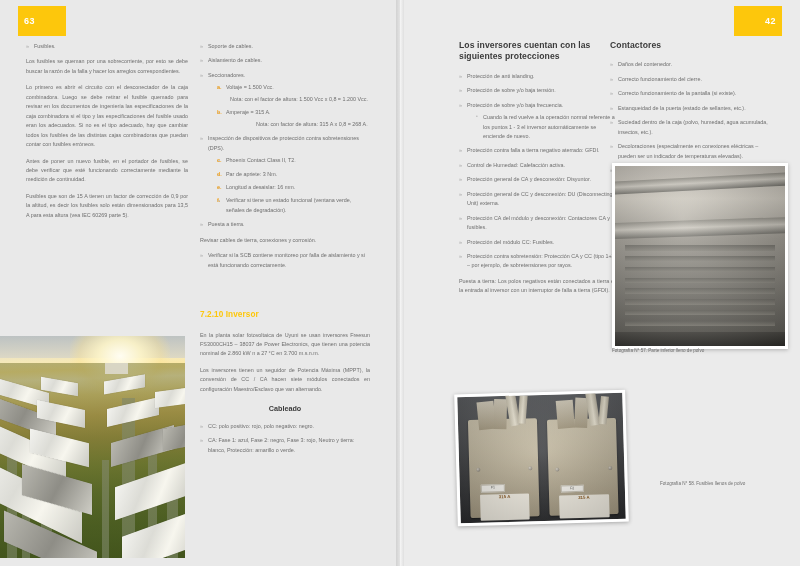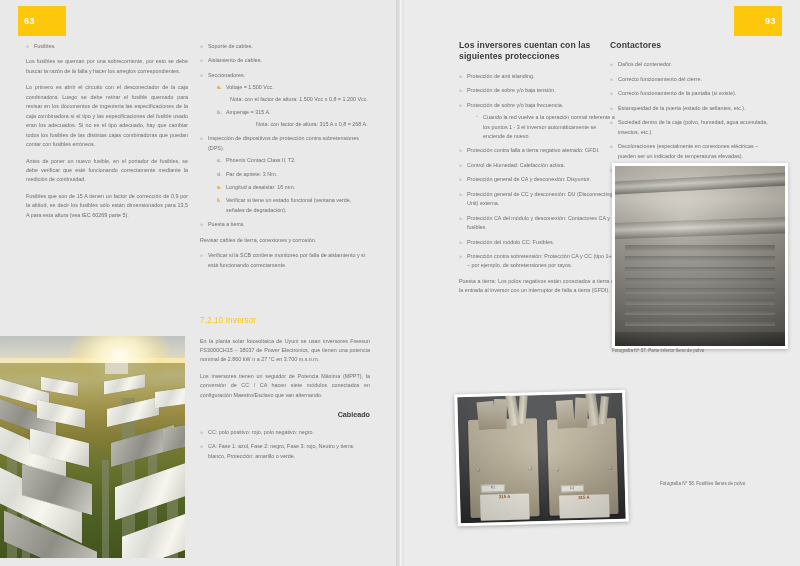--- a/index.html
+++ b/index.html
@@ -27,23 +27,23 @@
 
   
   .col{position:absolute;font-size:5.4px;line-height:1.75;color:#6e6e6e;text-align:justify;}
   .col-l1{left:26px;top:42px;width:162px;}
   .col-l2{left:200px;top:42px;width:170px;}
   .col-r1{left:459px;top:40px;width:158px;}
   .col-r2{left:610px;top:40px;width:160px;}
 
   h2.head{font-size:8.6px;line-height:1.32;font-weight:bold;color:#3b3b3b;
           margin:0 0 9px 0;text-align:left;letter-spacing:.1px;}
-  h3.sec-title{font-size:8.2px;font-weight:normal;color:#fdc70c;margin:6px 0 8px 0;
+  h3.sec-title{font-size:8.2px;font-weight:bold;color:#fdc70c;margin:0 0 8px 0;
                letter-spacing:.1px;text-align:left;}
-  h4.sub-title{font-size:7.2px;font-weight:bold;color:#3b3b3b;margin:9px 0 6px 0;text-align:right;}
+  h4.sub-title{font-size:7.2px;font-weight:bold;color:#3b3b3b;margin:9px 0 6px 0;text-align:center;}
 
   p.para{margin:0 0 7px 0;}
   p.para:last-child{margin-bottom:0;}
 
   ul.bl{list-style:none;margin:0 0 6px 0;padding:0;}
   ul.bl li{position:relative;padding-left:8px;margin-bottom:5px;text-align:left;}
   ul.bl li:last-child{margin-bottom:0;}
   ul.bl li:before{content:"\00BB";position:absolute;left:0;top:0;color:#a8a8a8;font-size:5.4px;}
 
   ul.dash{list-style:none;margin:3px 0 5px 0;padding:0 0 0 9px;}
@@ -106,21 +106,21 @@
 </head>
 <body>
 
 <div class="spread">
 
   <div class="page page-left"></div>
   <div class="page page-right"></div>
   <div class="gutter"></div>
 
   <div class="folio folio-left">63</div>
-  <div class="folio folio-right">93</div>
+  <div class="folio folio-right">42</div>
 
   <div class="col col-l1">
     <ul class="bl">
       <li>Fusibles.</li>
     </ul>
     <p class="para">Los fusibles se queman por una sobrecorriente, por esto se debe buscar la razón de la falla y hacer los arreglos correspondientes.</p>
     <p class="para">Lo primero es abrir el circuito con el desconectador de la caja combinadora. Luego se debe retirar el fusible quemado para revisar en los documentos de ingeniería las especificaciones de la caja combinadora si el tipo y las especificaciones del fusible usado eran los adecuados. Si no es el tipo adecuado, hay que cambiar todos los fusibles de las distintas cajas combinadoras que puedan contar con fusibles erróneos.</p>
     <p class="para">Antes de poner un nuevo fusible, en el portador de fusibles, se debe verificar que esté funcionando correctamente mediante la medición de continuidad.</p>
     <p class="para">Fusibles que son de 15 A tienen un factor de corrección de 0,9 por la altitud, es decir los fusibles solo están dimensionados para 13,5 A para esta altura (vea IEC 60269 parte 5).</p>
   </div>

